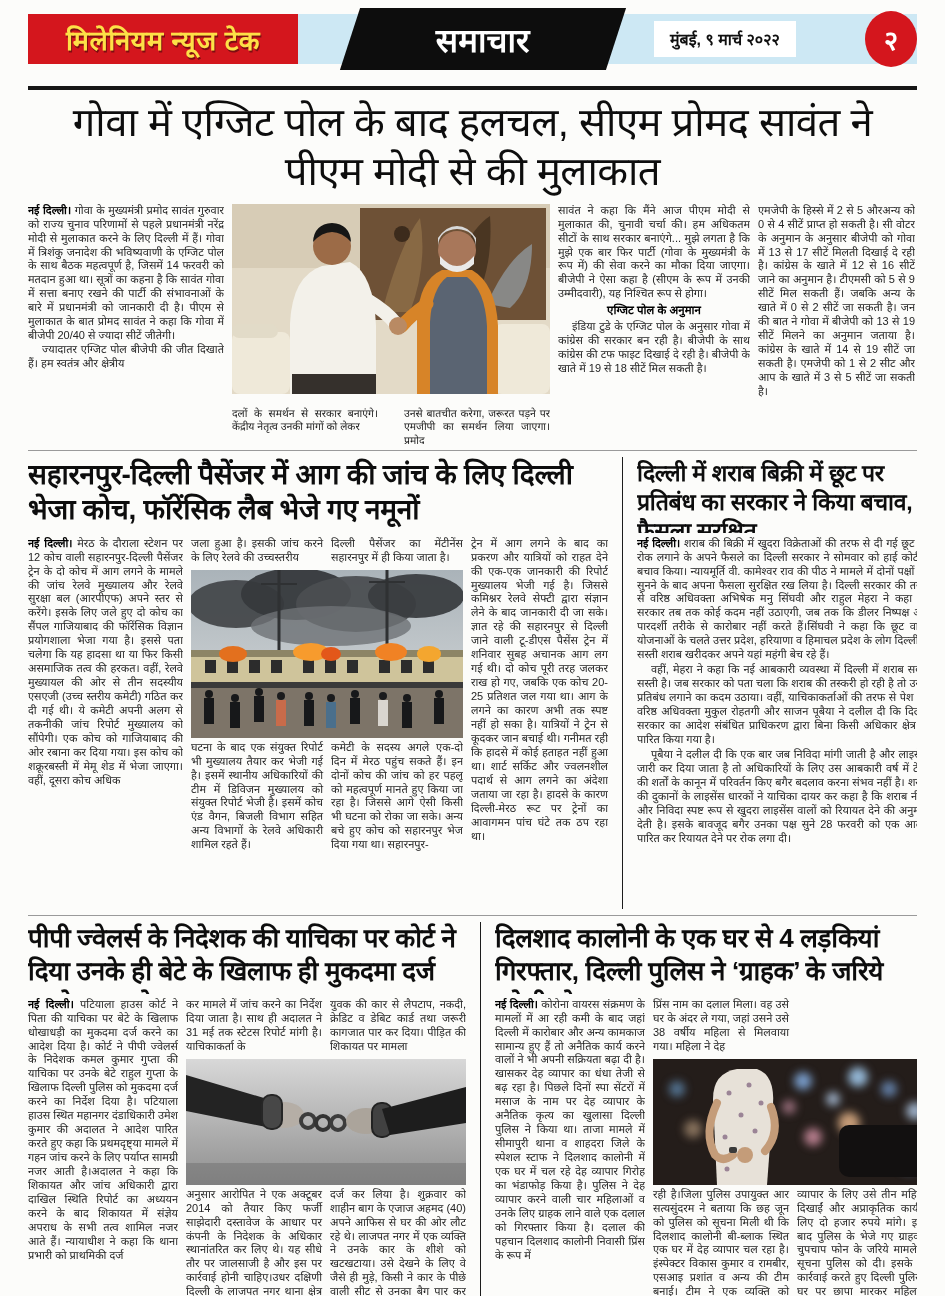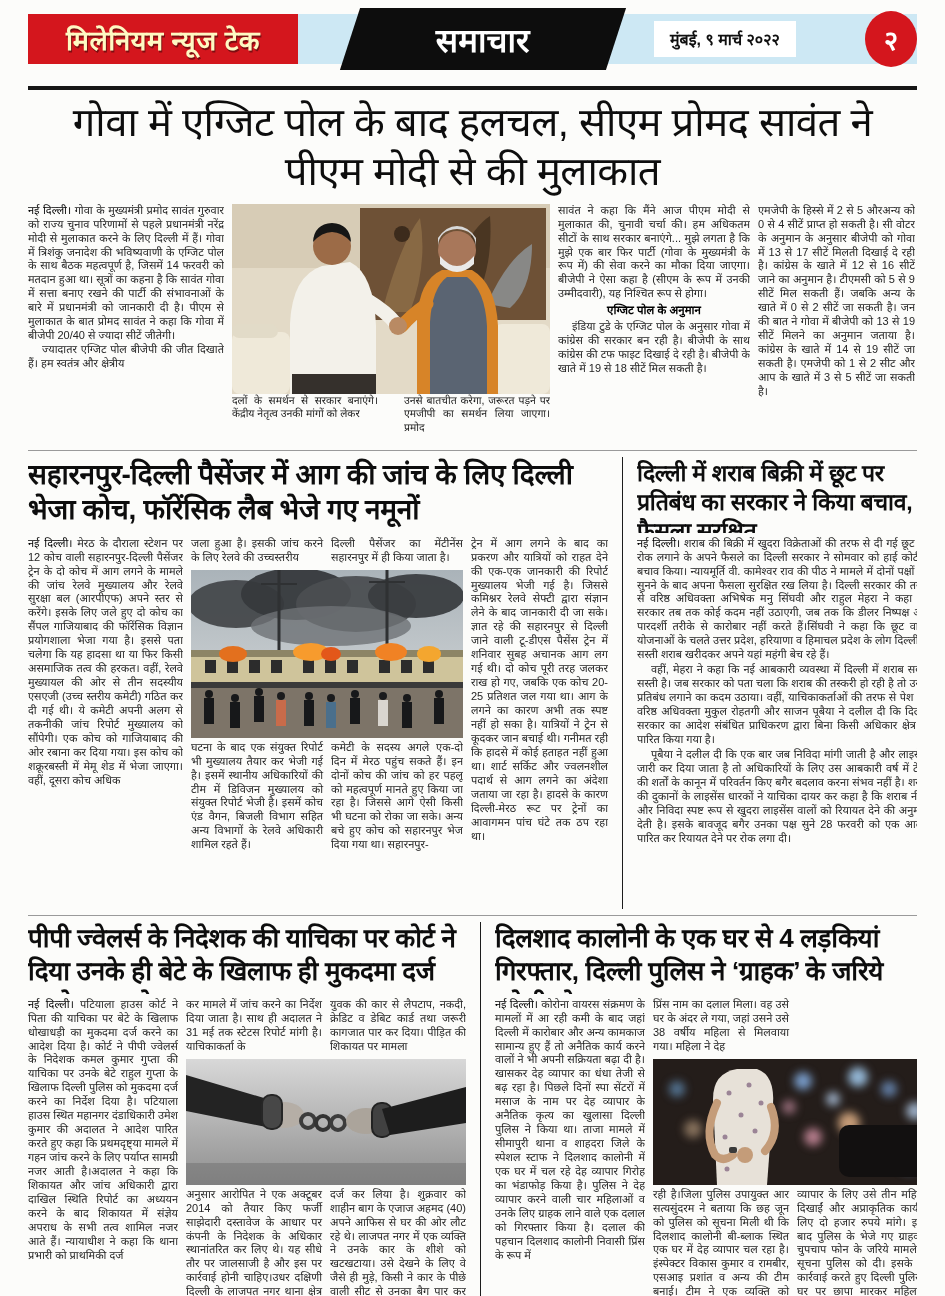--- a/index.html
+++ b/index.html
@@ -3,21 +3,21 @@
 <meta charset="utf-8">
 <style>
   *{box-sizing:border-box;margin:0;padding:0}
   html,body{width:945px;background:#efefec}
   body{font-family:"Liberation Sans","DejaVu Sans",sans-serif;color:#1d1d1d}
   .page{width:945px;height:1296px;background:#fcfcfa;overflow:hidden;position:relative;padding:10px 28px 0}
 
   
   .header-band{height:50px;background:#cde8f4;position:relative;display:flex;align-items:center;margin-top:4px}
   .masthead{background:#d4161d;height:50px;min-width:270px;display:flex;align-items:center;justify-content:center;padding:0 14px}
-  .masthead span{color:#fef9c3;font-size:27px;font-weight:800;letter-spacing:.5px;text-shadow:1px 2px 0 #7c0d11}
+  .masthead span{color:#fde047;font-size:27px;font-weight:800;letter-spacing:.5px;text-shadow:1px 2px 0 #7c0d11}
   .flag{position:absolute;left:322px;top:-6px;height:62px;width:266px;background:#0d0d0d;transform:skewX(-18deg);display:flex;align-items:center;justify-content:center}
   .flag span{transform:skewX(18deg);color:#fff;font-size:33px;font-weight:800}
   .datebox{position:absolute;left:626px;top:7px;height:36px;background:#fff;display:flex;align-items:center;padding:0 16px;font-weight:700;font-size:16px;color:#101010;white-space:nowrap}
   .pagenum{position:absolute;right:0;top:-3px;width:52px;height:56px;border-radius:50%;background:#d4161d;color:#fff;display:flex;align-items:center;justify-content:center;font-size:27px;font-weight:800}
 
   .rule-thick{border-top:4px solid #161616;margin-top:22px}
   .rule-thin{border-top:1px solid #9a9a9a;margin:6px 0}
   .vrule{width:0;border-left:1px solid #1c1c1c;margin:0 6px}
 
   
@@ -25,28 +25,28 @@
   h2.hl{font-weight:700;color:#0d0d0d;line-height:1.28;overflow:hidden;letter-spacing:-.3px}
   .hl-train{font-size:28px;height:76px;margin-bottom:4px}
   .hl-liquor{font-size:23px;height:76px;margin-bottom:4px;padding-top:2px}
   .hl-b{font-size:26px;height:72px;margin-bottom:4px}
 
   
   .row{display:flex;gap:8px;overflow:hidden}
   .col{overflow:hidden}
   .bt{font-size:11px;line-height:1.27;text-align:justify;color:#242424}
   .bt p{margin:0}
-  .lead-in{font-weight:400;color:#000}
+  .lead-in{font-weight:700;color:#000}
   .indent{text-indent:14px}
   .subhead{font-weight:800;text-align:center;font-size:11.5px;margin:2px 0;color:#000}
 
   .top-row{height:240px}
   .photoblock{width:318px;flex:none;overflow:hidden}
   .photoblock svg{display:block;width:318px;height:190px}
-  .caption-cols{display:flex;gap:26px;margin-top:0}
+  .caption-cols{display:flex;gap:26px;margin-top:13px}
   .caption-cols div{width:154px;font-size:10.5px;line-height:1.3;text-align:justify;color:#1b1b1b}
 
   .mid-row{height:452px}
   .sec-train{width:580px;flex:none}
   .train-body{height:370px}
   .midblock{width:272px;flex:none;display:flex;flex-direction:column;overflow:hidden}
   .midblock .tworow{display:flex;gap:8px;overflow:hidden}
   .midblock .tworow > div{width:132px}
   .train-top{height:30px}
   .train-img{width:272px;height:168px;display:block;margin:3px 0}

